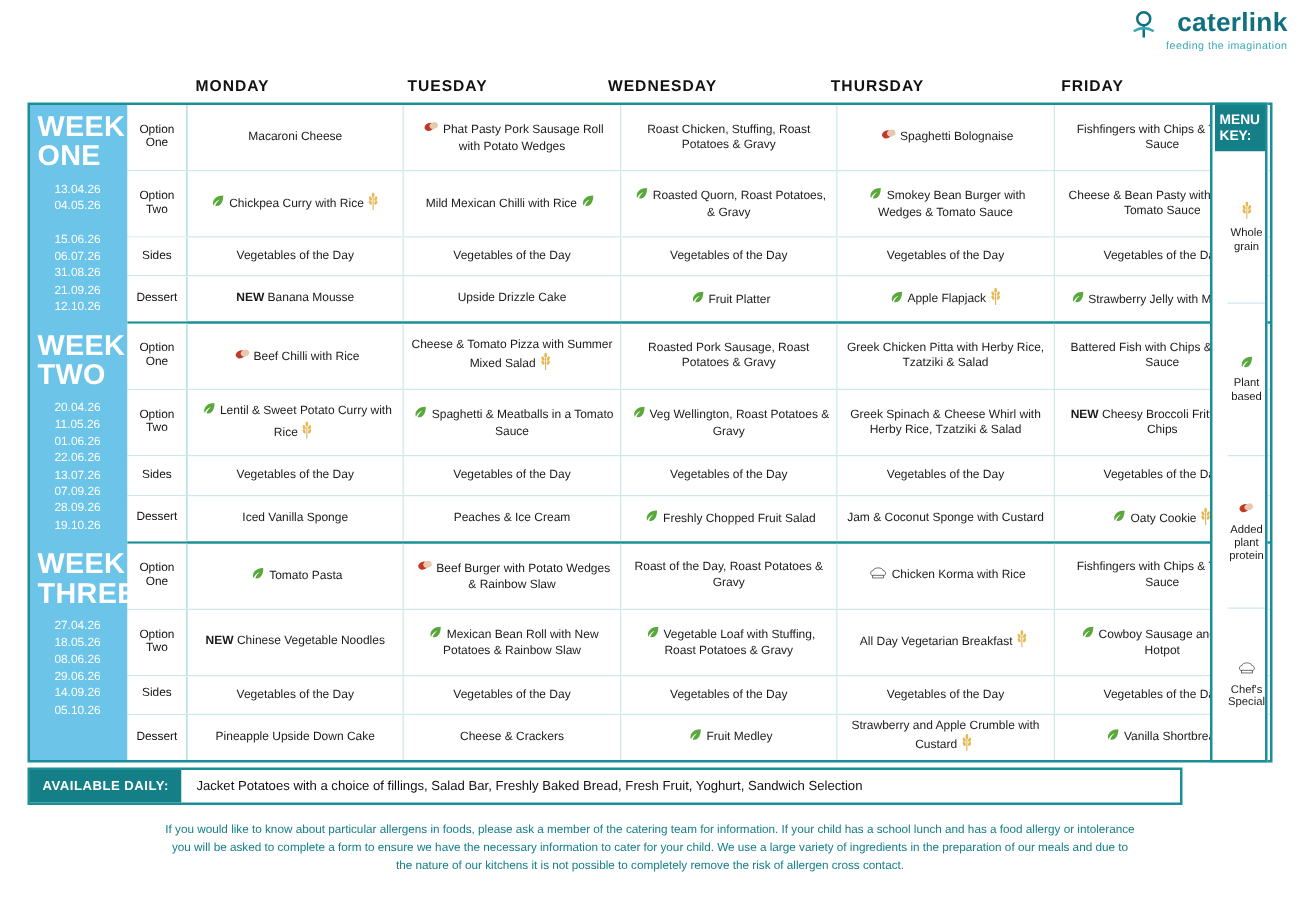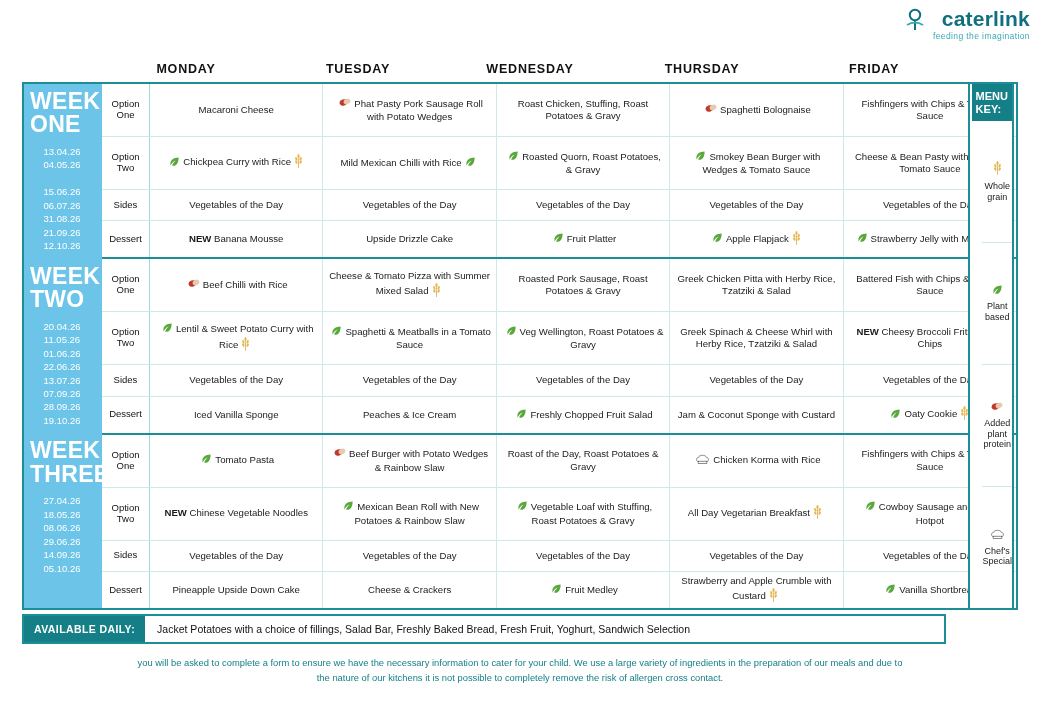--- a/index.html
+++ b/index.html
@@ -682,16 +682,17 @@
         </div>
       </div>
   </div>
 
   <div class="avail">
     <div class="avail-label">AVAILABLE DAILY:</div>
     <div class="avail-text">Jacket Potatoes with a choice of fillings, Salad Bar, Freshly Baked Bread, Fresh Fruit, Yoghurt, Sandwich Selection</div>
   </div>
 
   <div class="footer">
+    <div>If you would like to know about particular allergens in foods, please ask a member of the catering team for information. If your child has a school lunch and has a food allergy or intolerance</div>
     <div>you will be asked to complete a form to ensure we have the necessary information to cater for your child. We use a large variety of ingredients in the preparation of our meals and due to</div>
     <div>the nature of our kitchens it is not possible to completely remove the risk of allergen cross contact.</div>
   </div>
 </div>
 
 </body></html>

